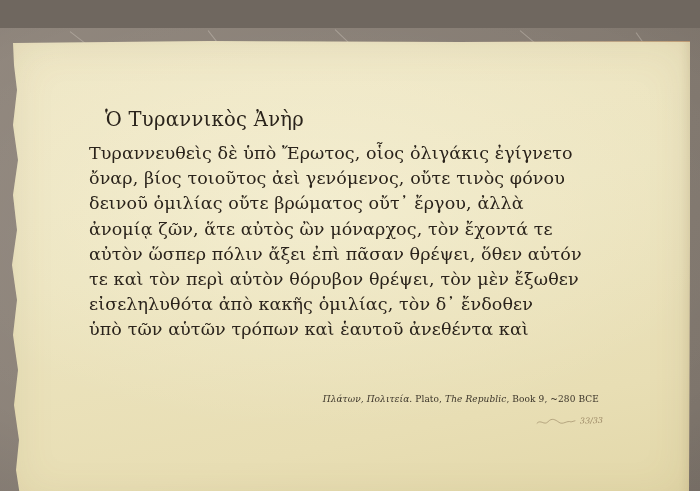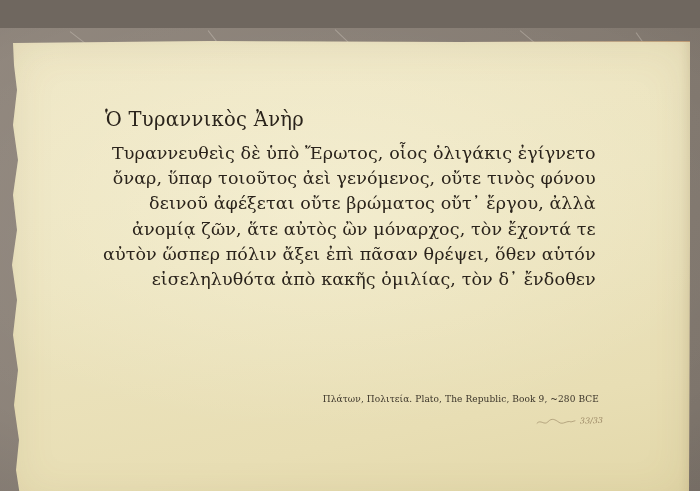--- a/index.html
+++ b/index.html
@@ -28,27 +28,27 @@
       500px 462px, 340px 464px, 150px 461px, 10px 456px,
       6px 430px, 9px 400px, 4px 365px, 8px 330px, 3px 295px, 7px 260px,
       2px 225px, 7px 190px, 3px 155px, 8px 120px, 3px 85px, 7px 50px, 4px 25px);
   }
   .paper::before{content:"";position:absolute;top:0;left:45%;right:0;height:2px;
     background:linear-gradient(90deg, rgba(150,85,45,0), rgba(150,85,45,0.45));}
   .poem-title{
     position:absolute;left:95px;top:68px;
     font-size:19.5px;color:#2a231b;letter-spacing:0.3px;white-space:nowrap;
   }
-  .poem-body{position:absolute;left:93px;top:101px;color:#2a231b;text-align:right;}
+  .poem-body{position:absolute;left:79px;top:101px;color:#2a231b;}
   .poem-body .line{font-size:17.5px;line-height:25.2px;white-space:nowrap;letter-spacing:0.1px;}
   .attribution{
     position:absolute;top:354px;right:92px;font-size:9px;color:#3b3429;
     letter-spacing:0.1px;white-space:nowrap;
   }
-  .attribution .it{text-align:right;}
+  .attribution .it{font-style:italic;text-align:right;}
   .pencil{
     position:absolute;top:376px;right:88px;color:rgba(128,106,74,0.75);
     font-size:8px;font-style:italic;transform:rotate(-2deg);white-space:nowrap;
     display:flex;align-items:center;gap:3px;
   }
   .pencil svg{display:block;opacity:0.8;}
 </style>
 </head>
 <body>
 
@@ -62,25 +62,27 @@
 
   <div class="sh-soft"></div>
   <div class="sh-hard"></div>
 
   <div class="paper">
 
     <div class="poem-title">Ὁ Τυραννικὸς Ἀνὴρ</div>
 
     <div class="poem-body">
       <div class="line">Τυραννευθεὶς δὲ ὑπὸ Ἔρωτος, οἷος ὀλιγάκις ἐγίγνετο</div>
-      <div class="line">ὄναρ, ὕπαρ τοιοῦτος ἀεὶ γενόμενος, οὔτε τινὸς φόνου</div>
-      <div class="line">δεινοῦ ἀφέξεται οὔτε βρώματος οὔτ᾽ ἔργου, ἀλλὰ</div>
+      <div class="line">ὄναρ, βίος τοιοῦτος ἀεὶ γενόμενος, οὔτε τινὸς φόνου</div>
+      <div class="line">δεινοῦ ὁμιλίας οὔτε βρώματος οὔτ᾽ ἔργου, ἀλλὰ</div>
       <div class="line">ἀνομίᾳ ζῶν, ἅτε αὐτὸς ὢν μόναρχος, τὸν ἔχοντά τε</div>
       <div class="line">αὐτὸν ὥσπερ πόλιν ἄξει ἐπὶ πᾶσαν θρέψει, ὅθεν αὑτόν</div>
+      <div class="line">τε καὶ τὸν περὶ αὑτὸν θόρυβον θρέψει, τὸν μὲν ἔξωθεν</div>
       <div class="line">εἰσεληλυθότα ἀπὸ κακῆς ὁμιλίας, τὸν δ᾽ ἔνδοθεν</div>
+      <div class="line">ὑπὸ τῶν αὑτῶν τρόπων καὶ ἑαυτοῦ ἀνεθέντα καὶ</div>
     </div>
 
     <div class="attribution">
       <span class="it">Πλάτων, Πολιτεία.</span><span> Plato, </span><span class="it">The Republic</span><span>, Book 9, ~280 BCE</span>
     </div>
 
     <div class="pencil">
       <svg width="42" height="10" viewBox="0 0 42 10">
         <path d="M2 6 C6 2, 9 9, 13 5 S 20 3, 24 6 S 32 4, 36 6 L 40 5" stroke="rgba(128,106,74,0.65)" fill="none" stroke-width="0.9" stroke-linecap="round"></path>
       </svg>

